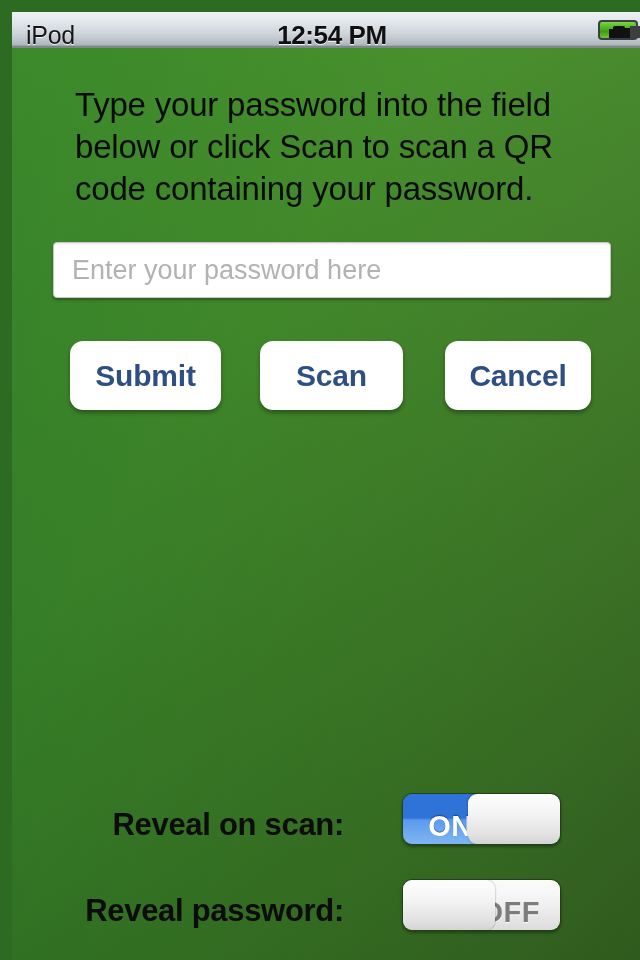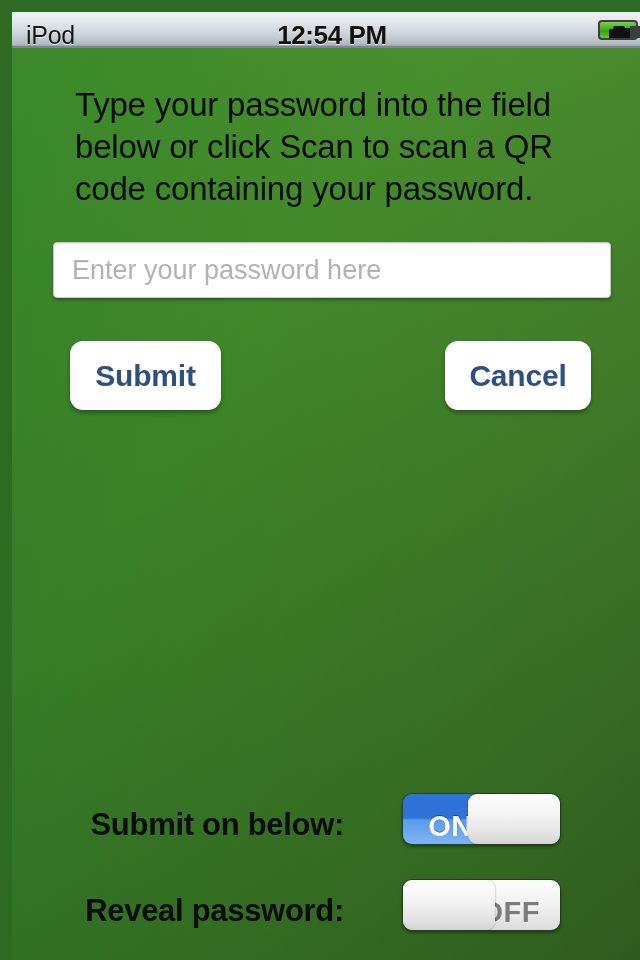--- a/index.html
+++ b/index.html
@@ -288,24 +288,25 @@
       </div>
       <div class="nub"></div>
     </div>
   </div>
 
   <div id="instructions">Type your password into the field below or click Scan to scan a QR code containing your password.</div>
 
   <input id="password-field" type="text" placeholder="Enter your password here" style="">
 
   <button class="btn" id="btn-submit">Submit</button>
+  <button class="btn" id="btn-scan">Scan</button>
   <button class="btn" id="btn-cancel">Cancel</button>
 
   <div class="setting-row" id="row-submit-on-scan">
-    <div class="setting-label">Submit on below:</div>
+    <div class="setting-label">Reveal on scan:</div>
     <div class="toggle on">
       <div class="track"></div>
       <div class="track-label">ON</div>
       <div class="knob"></div>
     </div>
   </div>
 
   <div class="setting-row" id="row-reveal-password">
     <div class="setting-label">Reveal password:</div>
     <div class="toggle off">

